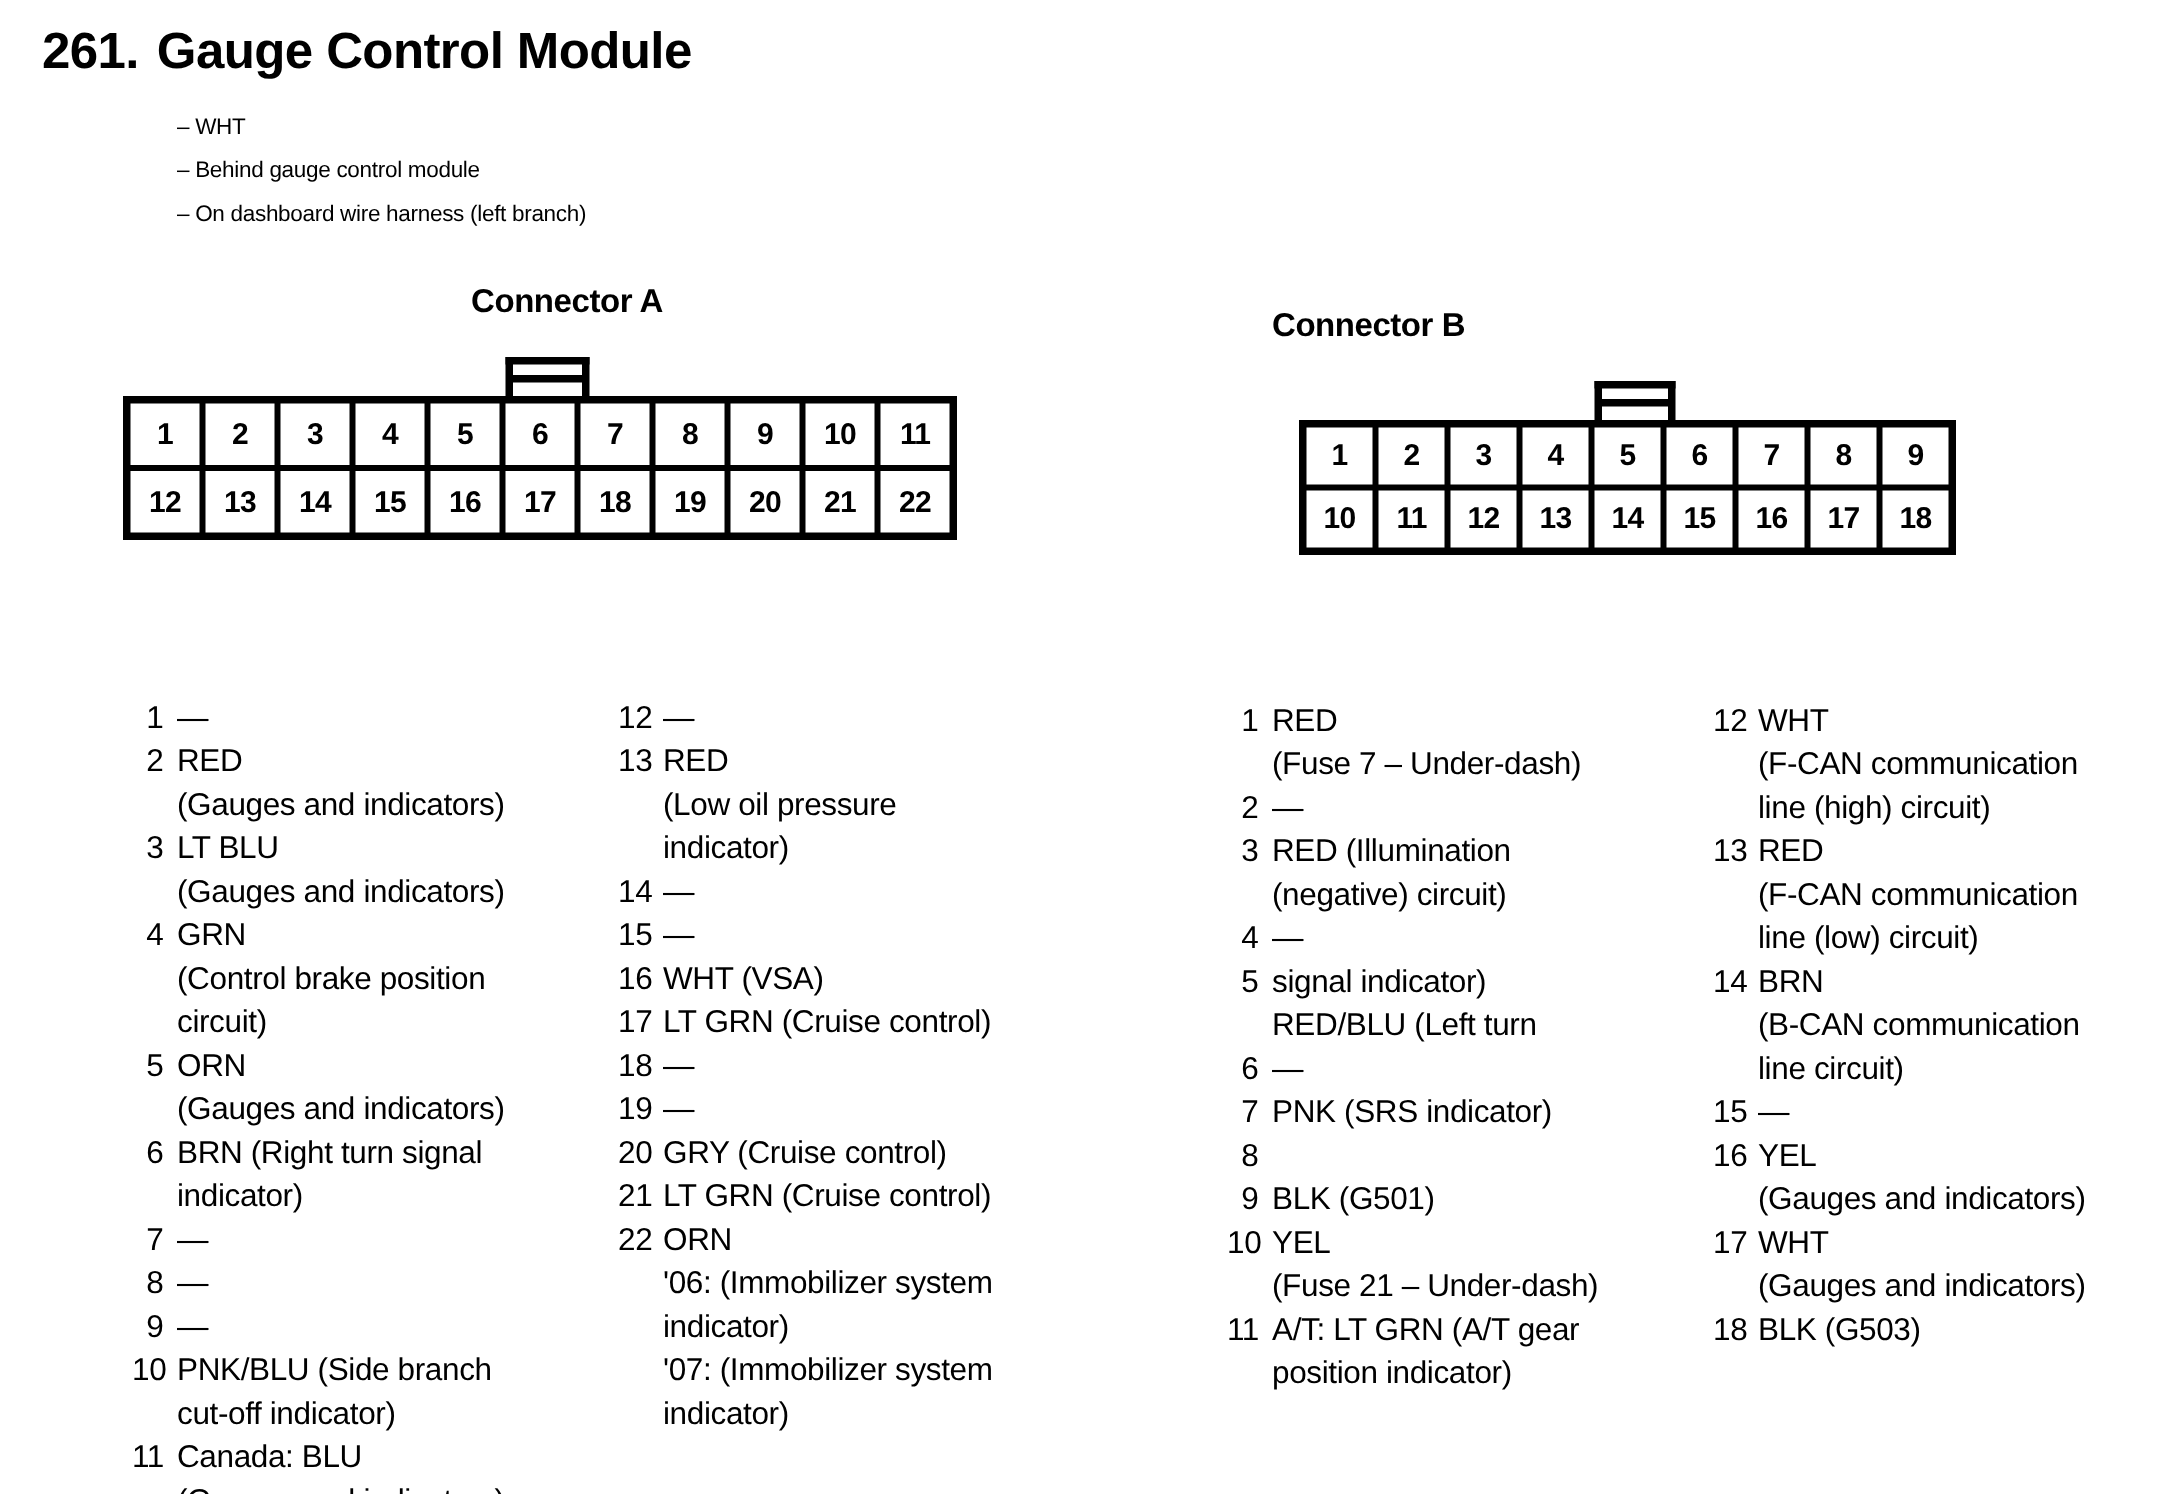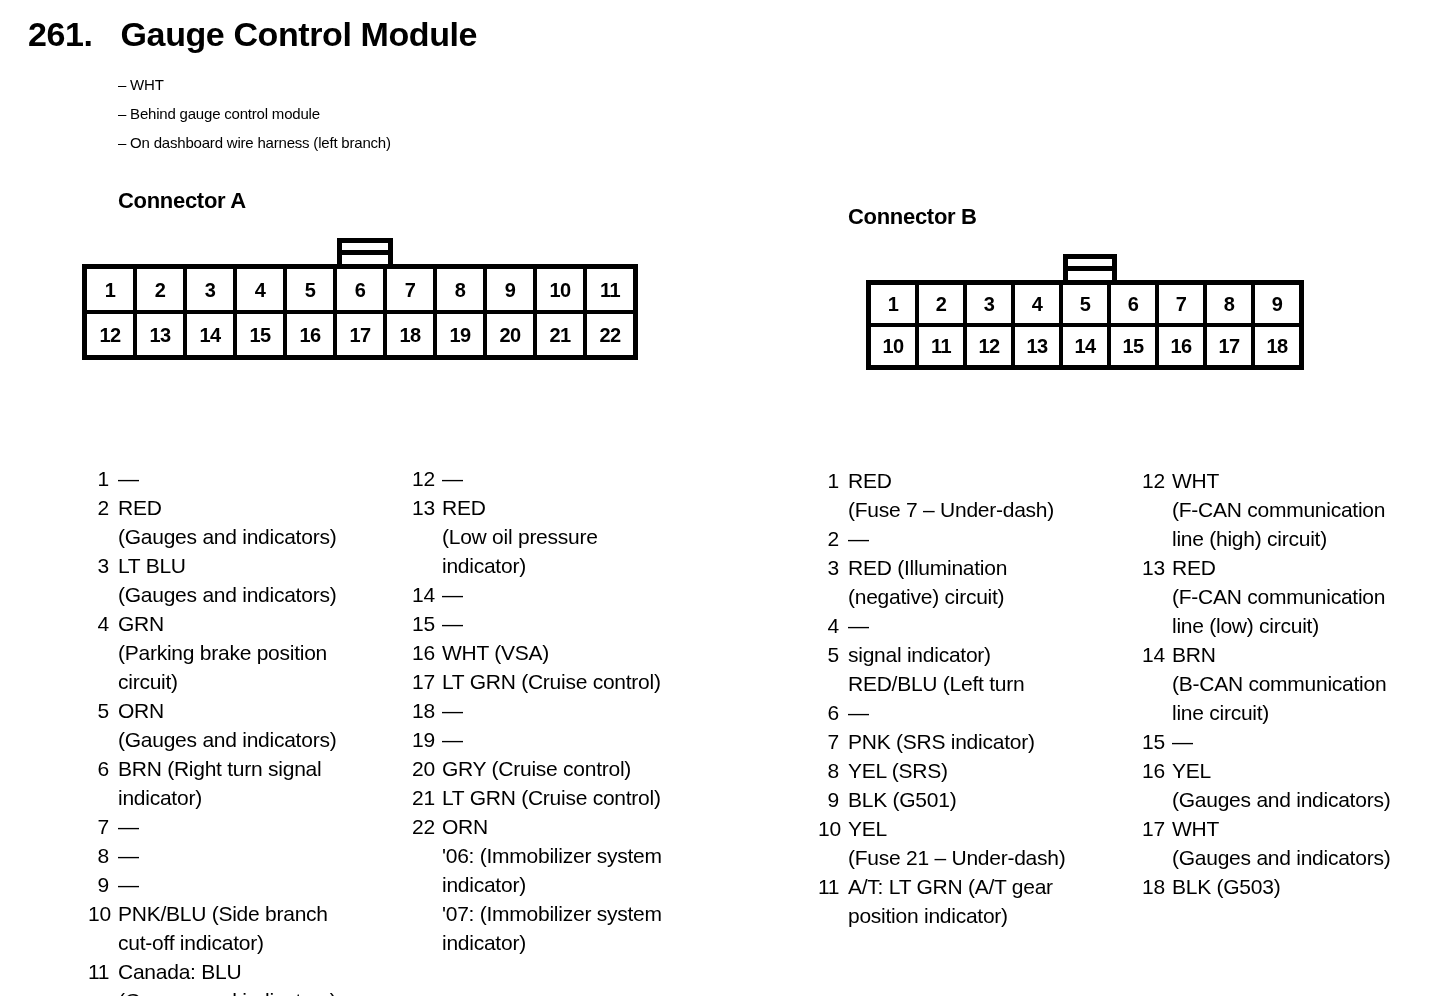--- a/index.html
+++ b/index.html
@@ -17,21 +17,21 @@
   
   .header { position: absolute; left: 28px; top: 16px; }
 
   .title {
     font-size: 34px;
     font-weight: bold;
     letter-spacing: -0.4px;
     white-space: nowrap;
     line-height: 1.1;
   }
-  .title .num { margin-right: 28px; text-align: center; }
+  .title .num { margin-right: 12px; text-align: center; }
 
   .notes {
     position: absolute;
     left: 118px;
     top: 70px;
     font-size: 15px;
     line-height: 29px;
     letter-spacing: -0.2px;
     white-space: nowrap;
   }
@@ -124,21 +124,21 @@
     <span class="num">261.</span><span>Gauge Control Module</span>
   </div>
 </div>
 
 <div class="notes">
     <span class="note-line">– WHT</span>
     <span class="note-line">– Behind gauge control module</span>
     <span class="note-line">– On dashboard wire harness (left branch)</span>
   </div>
 
-<div class="connector-block" id="connector-a" style="left:118px; top:188px;">
+<div class="connector-block" id="connector-a" style="left:118px; top:188px;text-align:center;">
   <div class="connector-caption">Connector A</div>
   <div class="conn-wrap" style="margin-top:50px; margin-left:-36px;">
     <div class="conn-tab" style="left: 255px; width: 56px; height: 26px; top: -26px;"></div>
     <div class="conn-body">
       <div class="pin-row">
           <div class="pin-cell">1</div>
           <div class="pin-cell">2</div>
           <div class="pin-cell">3</div>
           <div class="pin-cell">4</div>
           <div class="pin-cell">5</div>
@@ -215,21 +215,21 @@
       <span class="pin-no">3</span>
       <span class="pin-desc">
         <span class="desc-line">LT BLU</span>
         <span class="desc-line">(Gauges and indicators)</span>
       </span>
     </div>
     <div class="legend-item">
       <span class="pin-no">4</span>
       <span class="pin-desc">
         <span class="desc-line">GRN</span>
-        <span class="desc-line">(Parking brake position</span>
+        <span class="desc-line">(Control brake position</span>
         <span class="desc-line">circuit)</span>
       </span>
     </div>
     <div class="legend-item">
       <span class="pin-no">5</span>
       <span class="pin-desc">
         <span class="desc-line">ORN</span>
         <span class="desc-line">(Gauges and indicators)</span>
       </span>
     </div>
@@ -388,23 +388,20 @@
       </span>
     </div>
     <div class="legend-item">
       <span class="pin-no">7</span>
       <span class="pin-desc">
         <span class="desc-line">PNK (SRS indicator)</span>
       </span>
     </div>
     <div class="legend-item">
       <span class="pin-no">8</span>
-      <span class="pin-desc">
-        <span class="desc-line">YEL (SRS)</span>
-      </span>
     </div>
     <div class="legend-item">
       <span class="pin-no">9</span>
       <span class="pin-desc">
         <span class="desc-line">BLK (G501)</span>
       </span>
     </div>
     <div class="legend-item">
       <span class="pin-no">10</span>
       <span class="pin-desc">

